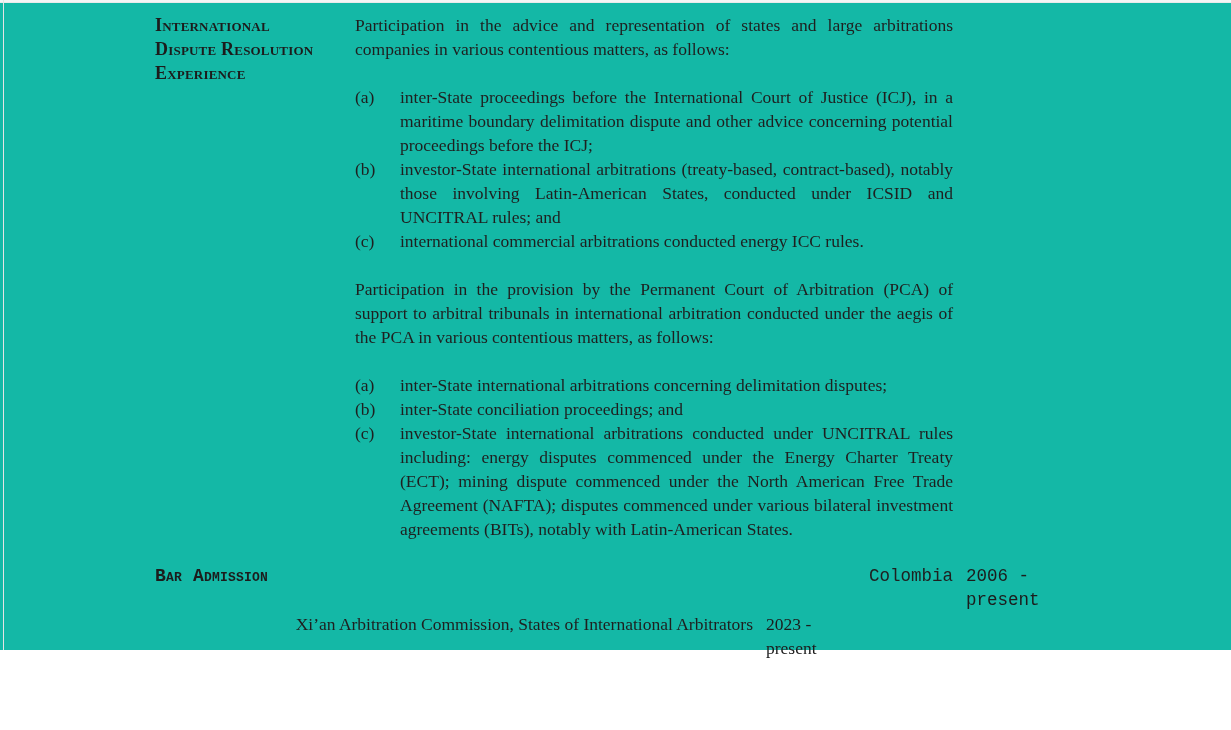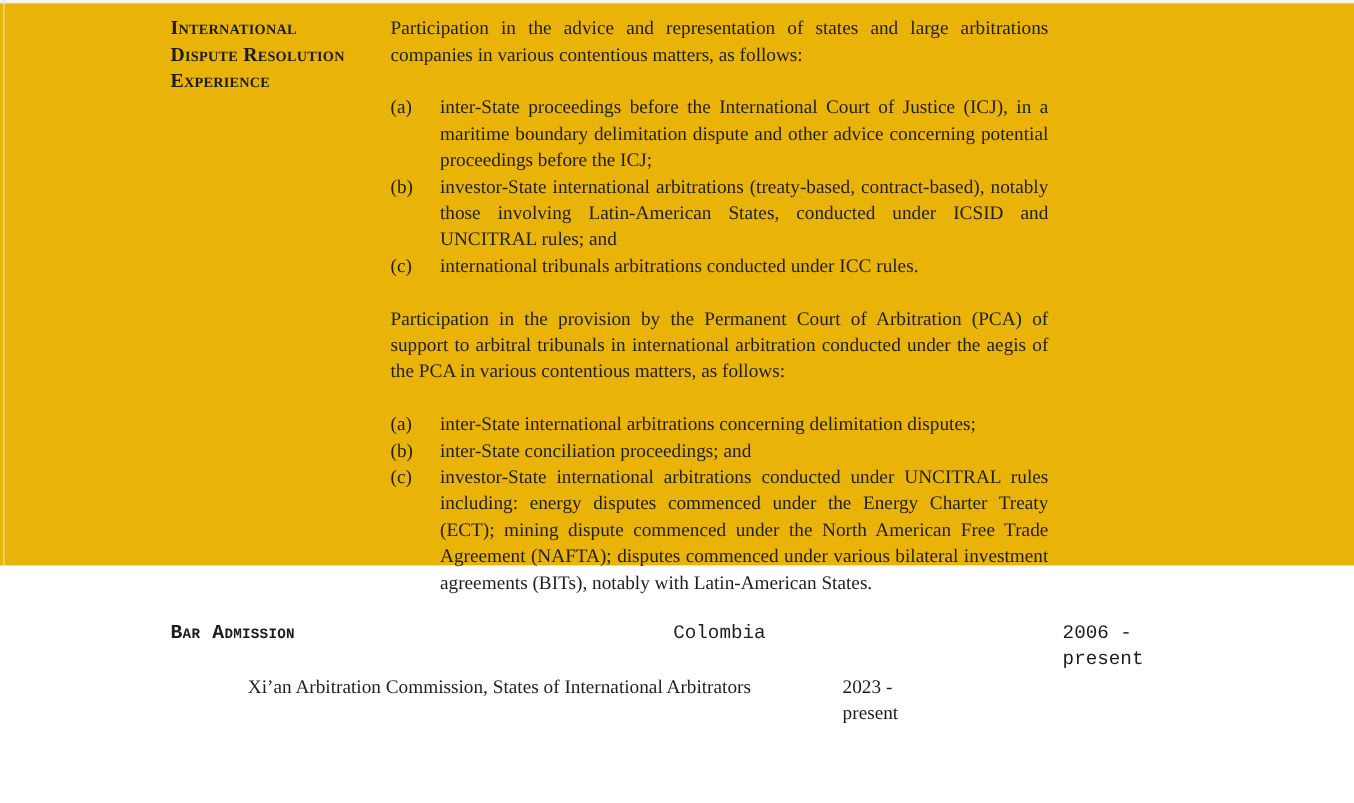--- a/index.html
+++ b/index.html
@@ -6,22 +6,22 @@
     margin: 0;
     padding: 0;
     background: #ffffff;
     width: 1231px;
     height: 730px;
     overflow: hidden;
   }
   .page {
     position: relative;
     width: 1231px;
-    height: 514px;
-    background: #eab308;
+    height: 650px;
+    background: #14b8a6;
     font-family: "Liberation Serif", serif;
     color: #1f1f1f;
   }
   .edge-top {
     position: absolute;
     top: 0; left: 0; right: 0;
     height: 2px;
     background: #f5f5f5;
     border-bottom: 1px solid #eaeaea;
   }
@@ -82,21 +82,21 @@
     align-items: flex-start;
   }
   .li .marker {
     flex: 0 0 45px;
   }
   .li .text {
     flex: 1;
     text-align: justify;
   }
   .value {
-    text-align: center;
+    text-align: right;
   }
 </style>
 </head>
 <body>
 
 <div class="page">
   <div class="edge-top"></div>
   <div class="edge-left"></div>
 
   <div class="content">
@@ -110,21 +110,21 @@
           <div class="li">
             <span class="marker">(a)</span>
             <span class="text">inter-State proceedings before the International Court of Justice (ICJ), in a maritime boundary delimitation dispute and other advice concerning potential proceedings before the ICJ;</span>
           </div>
           <div class="li">
             <span class="marker">(b)</span>
             <span class="text">investor-State international arbitrations (treaty-based, contract-based), notably those involving Latin-American States, conducted under ICSID and UNCITRAL rules; and</span>
           </div>
           <div class="li">
             <span class="marker">(c)</span>
-            <span class="text">international tribunals arbitrations conducted under ICC rules.</span>
+            <span class="text">international commercial arbitrations conducted energy ICC rules.</span>
           </div>
         </div>
 
         <p class="para">Participation in the provision by the Permanent Court of Arbitration (PCA) of support to arbitral tribunals in international arbitration conducted under the aegis of the PCA in various contentious matters, as follows:</p>
 
         <div class="list last">
           <div class="li">
             <span class="marker">(a)</span>
             <span class="text">inter-State international arbitrations concerning delimitation disputes;</span>
           </div>

